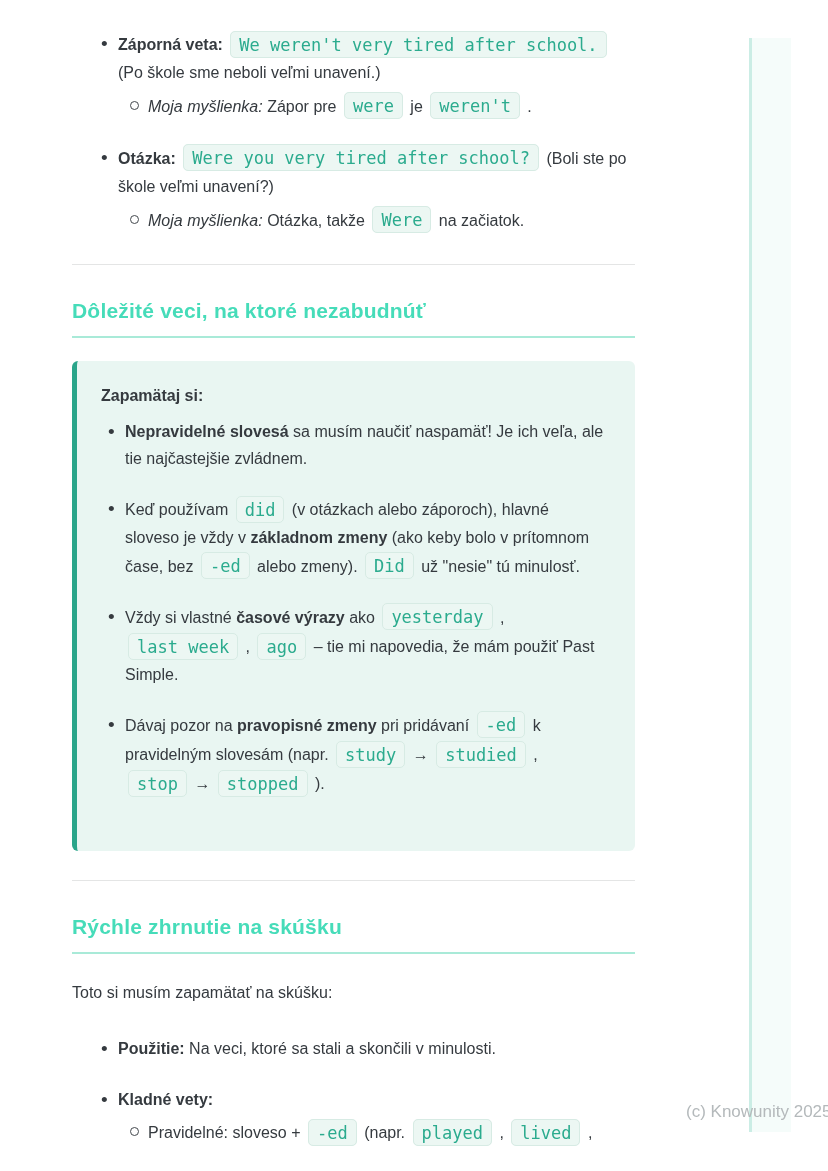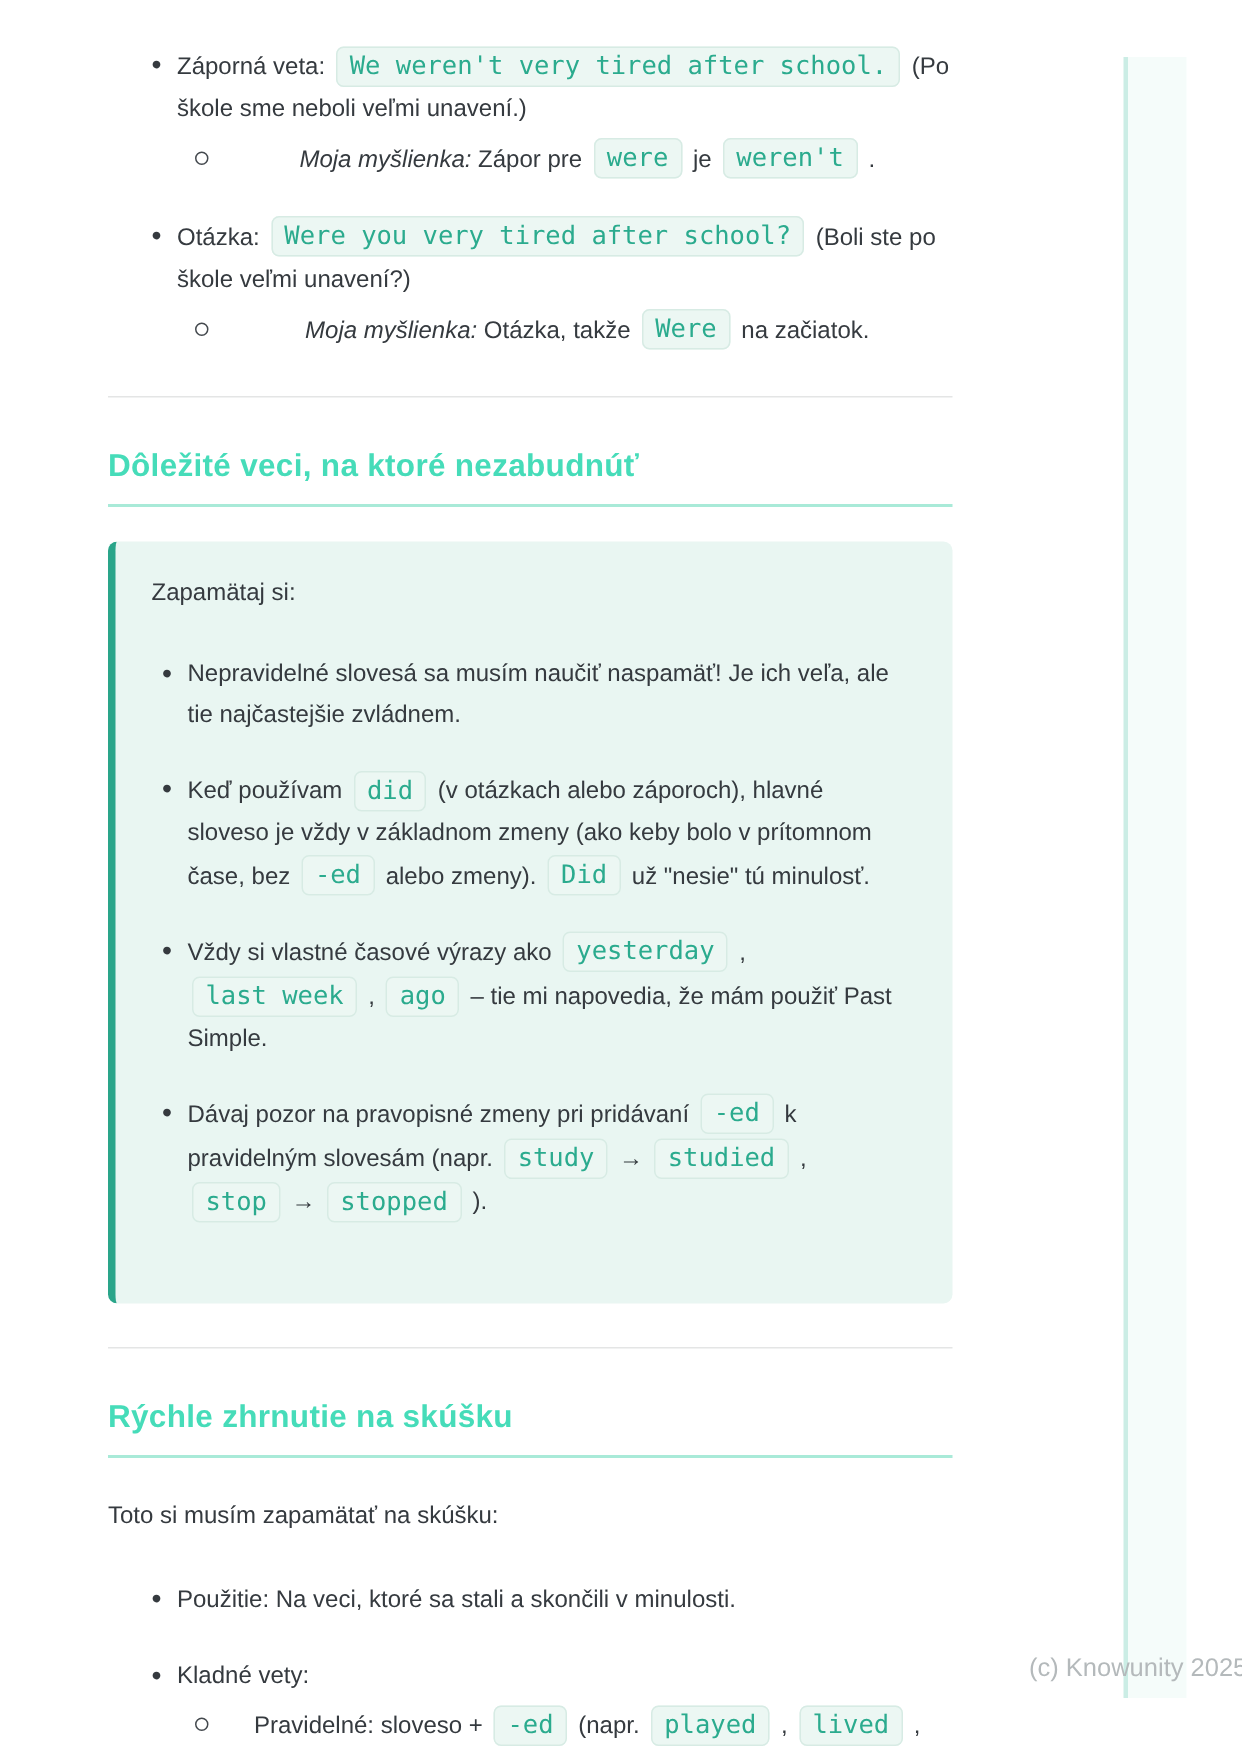--- a/index.html
+++ b/index.html
@@ -20,31 +20,31 @@
   }
   
   .list { list-style: none; margin: 0; padding: 0 0 0 46px; }
   .list > li { position: relative; line-height: 1.72; margin-bottom: 23px; }
   .list > li:last-child { margin-bottom: 0; }
   .list > li::before {
     content: "\2022";
     position: absolute; left: -17px; top: -2px;
     font-size: 19px; color: #353a3f;
   }
-  .sub-list { list-style: none; margin: 5px 0 0; padding: 0 0 0 30px; text-align: center; }
+  .sub-list { list-style: none; margin: 5px 0 0; padding: 0 0 0 30px; }
   .sub-list > li { position: relative; line-height: 1.72; margin-bottom: 8px; }
   .sub-list > li:last-child { margin-bottom: 0; }
   .sub-list > li::before {
     content: "";
     position: absolute; left: -18px; top: 9px;
     width: 7px; height: 7px;
     border: 1.4px solid #44494e;
     border-radius: 50%;
   }
-  strong { font-weight: normal; }
+  strong { font-weight: bold; }
   em { font-style: italic; }
   
   code.chip {
     font-family: "DejaVu Sans Mono", "Liberation Mono", monospace;
     font-size: 17px;
     color: #2bab8e;
     background: #ecf7f3;
     border: 1px solid #d7ebe4;
     border-radius: 5px;
     padding: 2.5px 8px;
@@ -66,21 +66,21 @@
     letter-spacing: 0.2px;
   }
   
   .callout {
     margin-top: 23px;
     background: #e9f6f2;
     border-left: 5px solid #2aa58a;
     border-radius: 6px;
     padding: 26px 28px 30px 24px;
   }
-  .callout-title { margin: 0 0 31px; font-weight: normal; }
+  .callout-title { margin: 0 0 13px; font-weight: bold; }
   .callout .list { padding-left: 24px; }
   .callout .list > li { margin-bottom: 22px; }
   .para { margin: 26px 0 0; line-height: 1.6; }
   .mt-list { margin-top: 30px; }
   
   .accent-band {
     position: absolute; left: 751px; top: 38px;
     width: 40px; height: 1094px;
     background: rgba(223, 244, 238, 0.30);
   }

